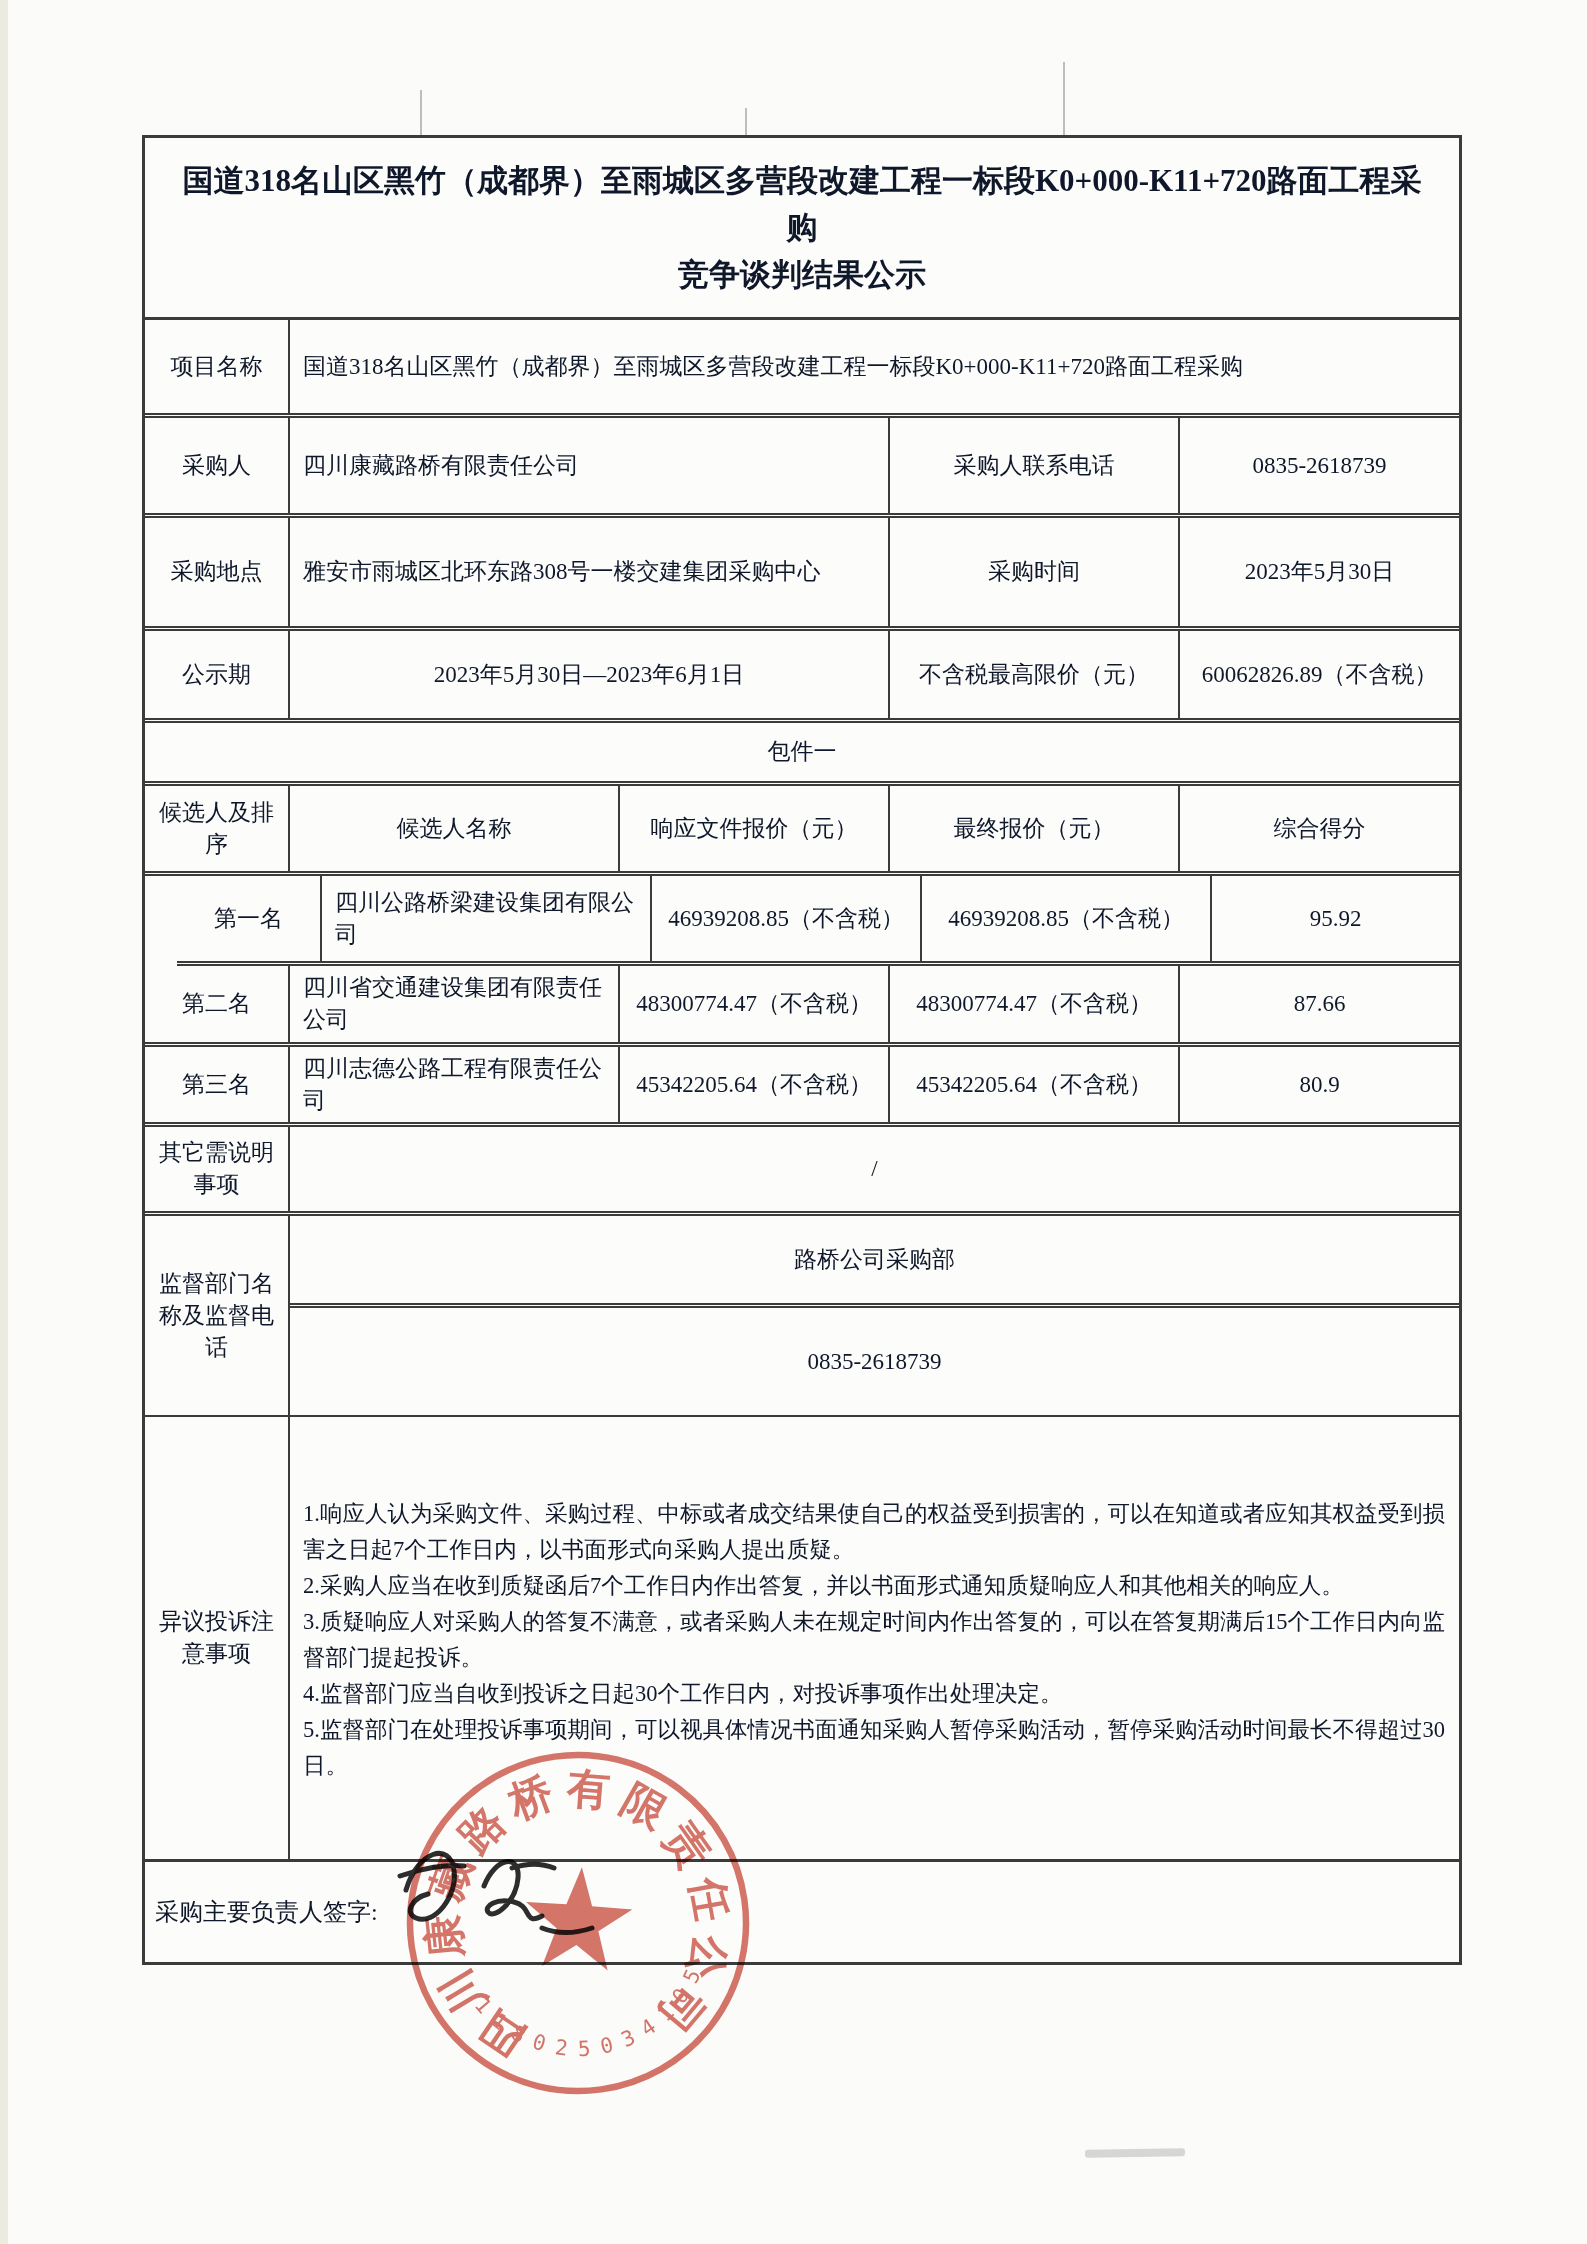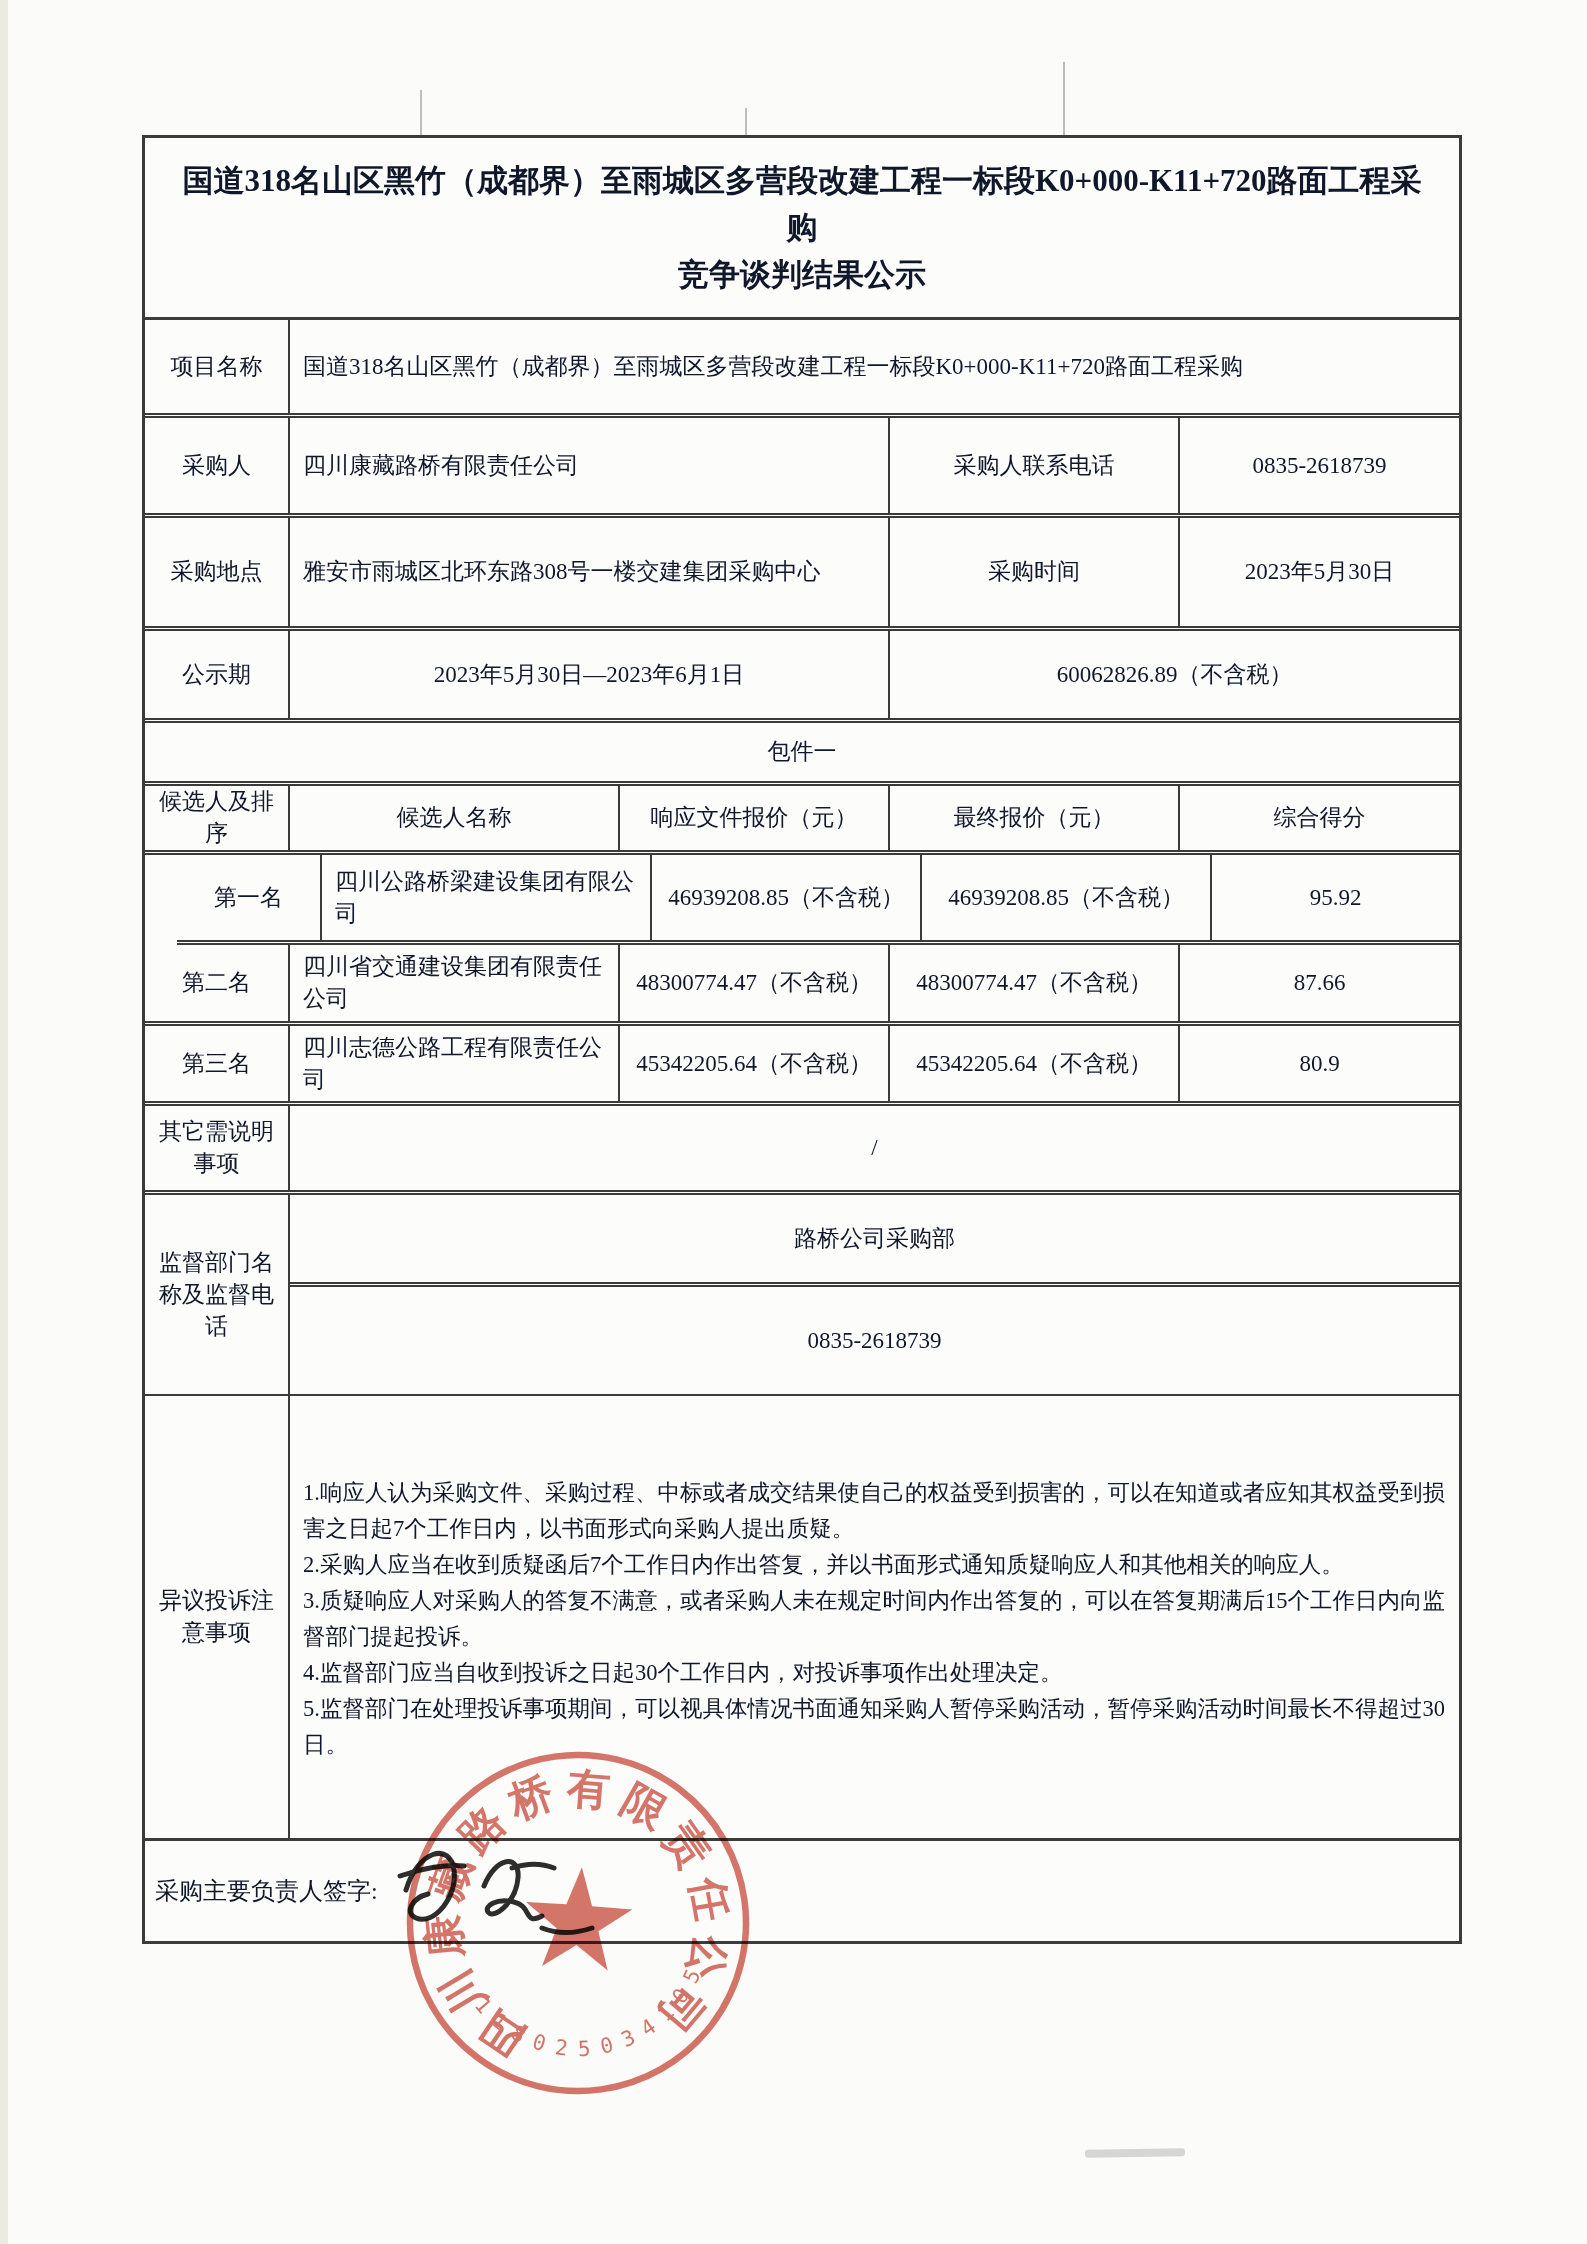--- a/index.html
+++ b/index.html
@@ -34,21 +34,21 @@
   .w3{width:290px;flex:none;}
   .w4{flex:1;}
   
   .r-title{height:182px;border-bottom:3px solid #3b3b3b;display:flex;flex-direction:column;
     align-items:center;justify-content:center;font-weight:bold;font-size:31px;line-height:47px;text-align:center;padding:0 30px;box-sizing:border-box;}
   .r-project{height:98px;}
   .r-purchaser{height:100px;}
   .r-location{height:113px;}
   .r-publicity{height:92px;}
   .r-package{height:63px;}
-  .r-chead{height:69px;}
+  .r-chead{height:90px;}
   .r-cand1{height:90px;margin-left:32px;}
   .r-cand2{height:81px;}
   .r-cand3{height:80px;}
   .r-other{height:89px;}
   .r-super{height:201px;}
   .r-complaint{height:445px;}
   .r-sign{height:100px;}
   .super-stack{flex:1;display:flex;flex-direction:column;}
   .super-stack .sub{box-sizing:border-box;display:flex;align-items:center;justify-content:center;font-size:23px;}
   .sub-dept{height:93px;border-bottom:5px double #3b3b3b;}
@@ -101,20 +101,21 @@
     <div class="row r-location">
       <div class="c w-label">采购地点</div>
       <div class="c w2 la">雅安市雨城区北环东路308号一楼交建集团采购中心</div>
       <div class="c w3">采购时间</div>
       <div class="c w4">2023年5月30日</div>
     </div>
 
     <div class="row r-publicity">
       <div class="c w-label">公示期</div>
       <div class="c w2">2023年5月30日—2023年6月1日</div>
+      <div class="c w3">不含税最高限价（元）</div>
       <div class="c w4">60062826.89（不含税）</div>
     </div>
 
     <div class="row r-package">
       <div class="c w4">包件一</div>
     </div>
 
     <div class="row r-chead">
       <div class="c w-label">候选人及排序</div>
       <div class="c w2a">候选人名称</div>

